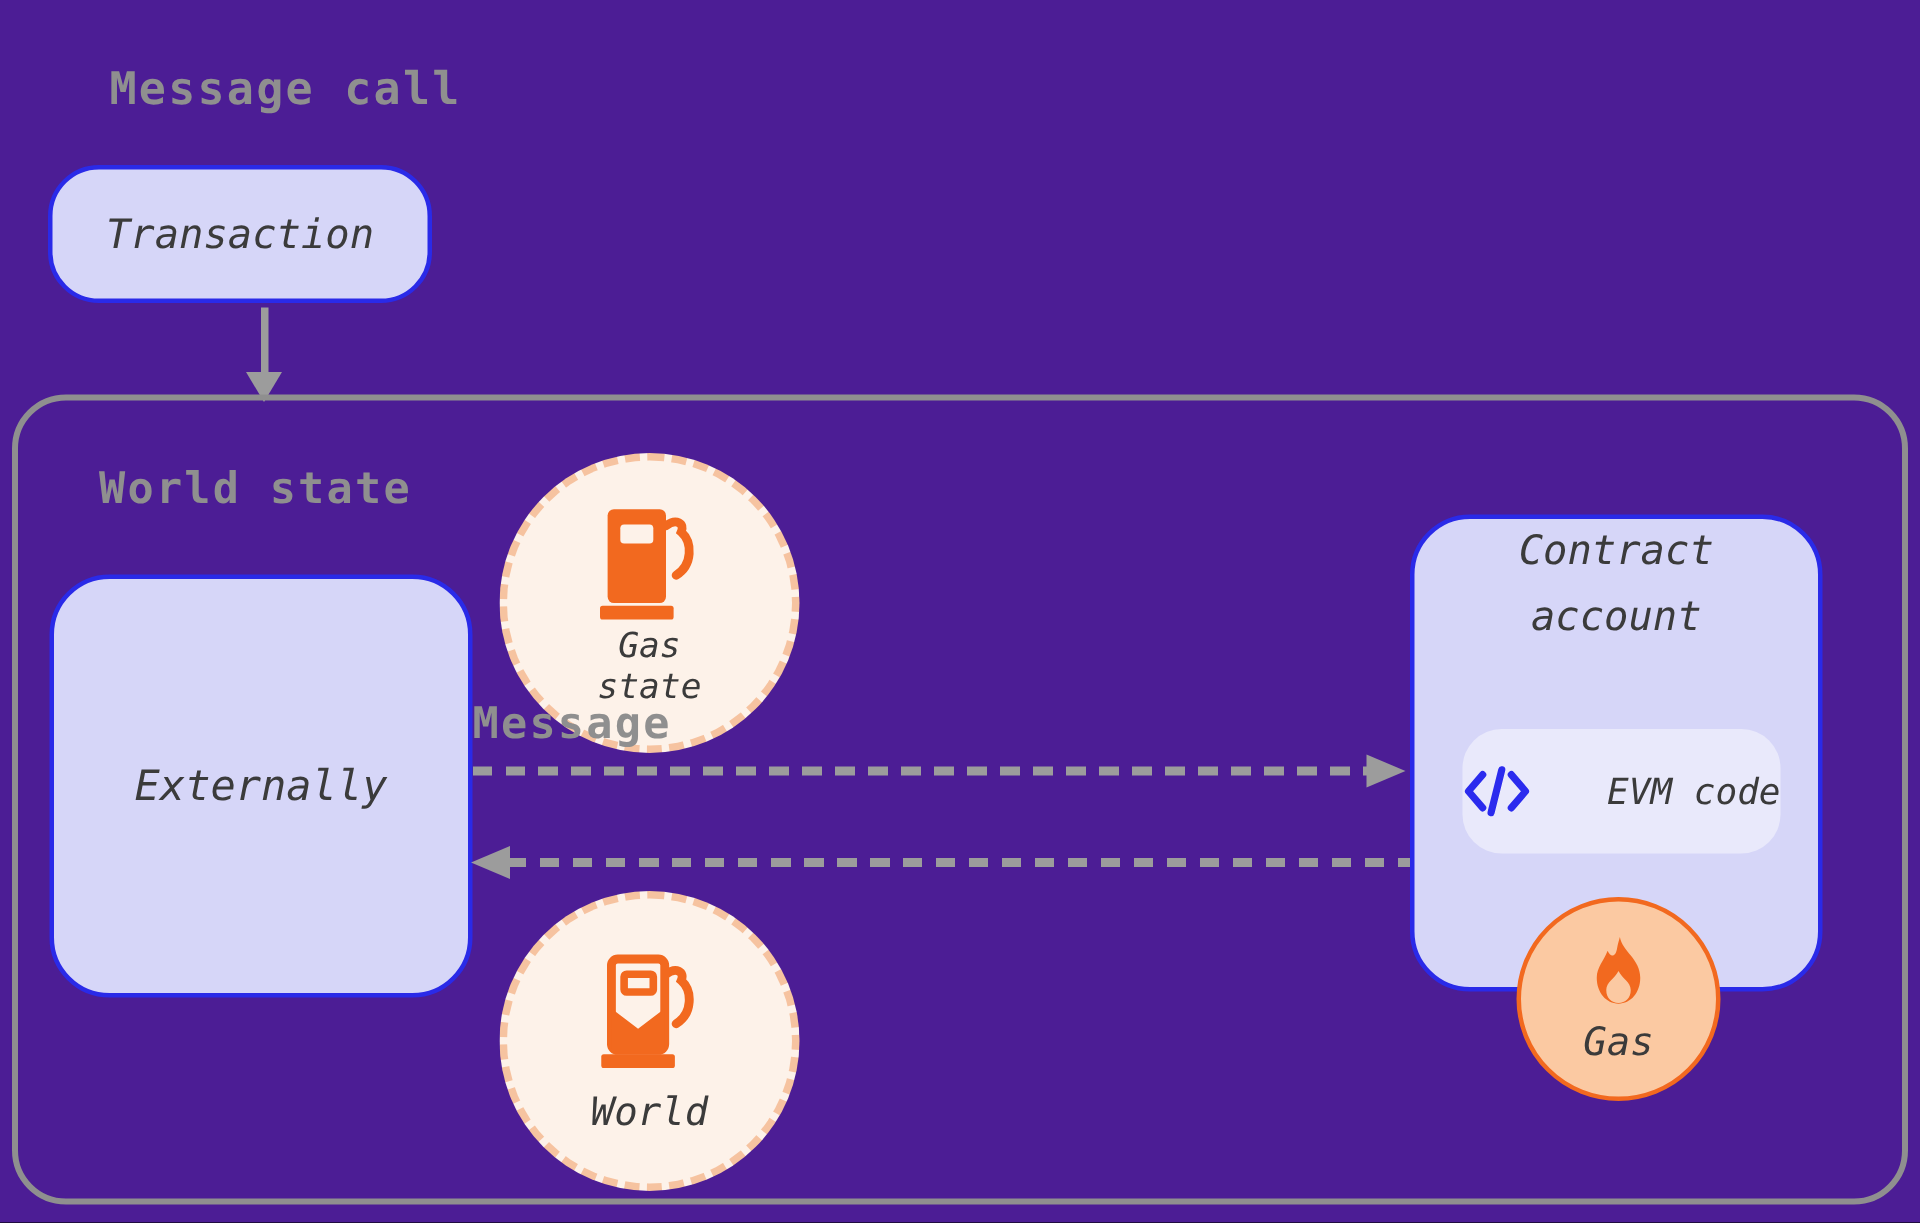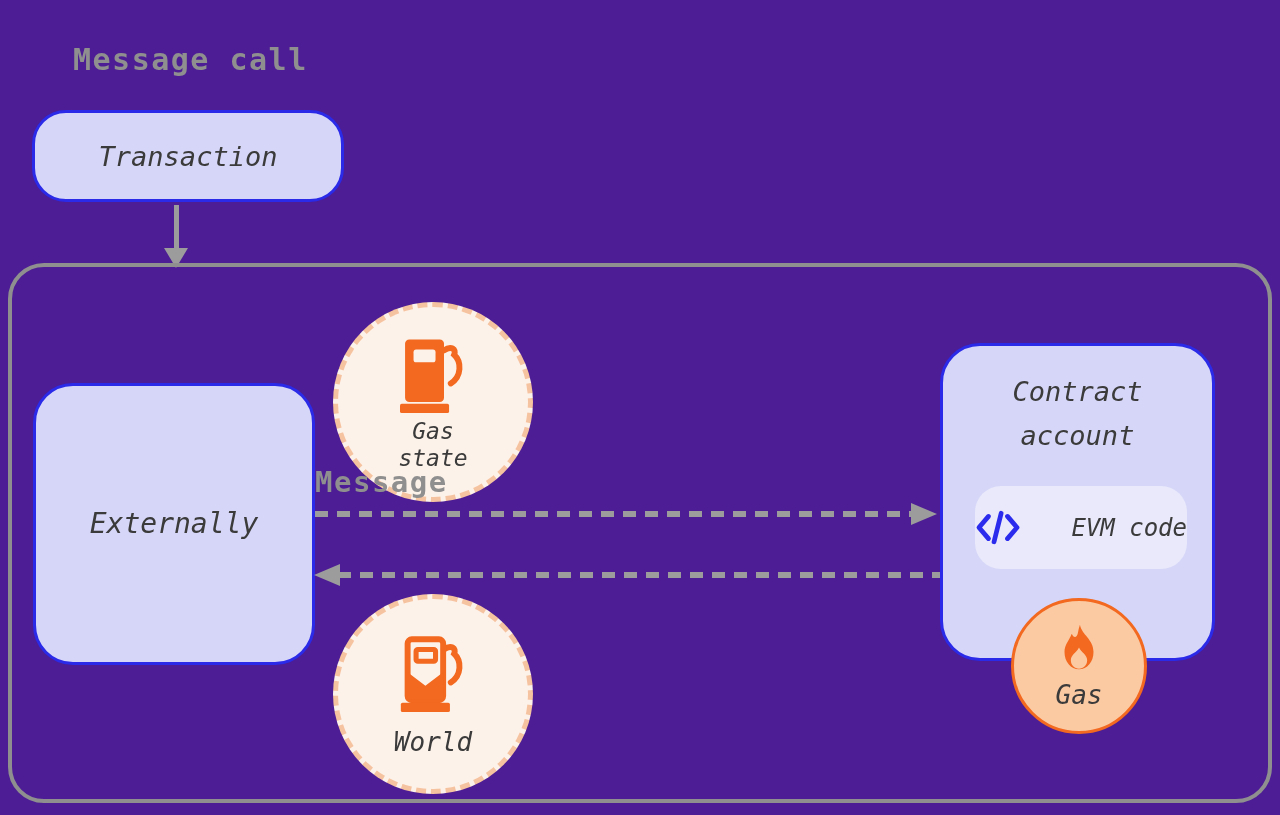--- a/index.html
+++ b/index.html
@@ -12,35 +12,35 @@
     font-size:29px;white-space:nowrap;
   }
   .title{left:73px;top:42px;font-size:30px;}
   .ws-title{left:66px;top:308px;}
   .msg{left:315px;top:465px;width:622px;text-align:left;}
   .node{
     position:absolute;background:#d6d6f8;border:3px solid #2a2ae8;box-sizing:border-box;
     color:#3b3b3b;font-style:italic;
   }
   .transaction{
-    left:32px;top:110px;width:312px;height:92px;border-radius:34px;
+    left:32px;top:110px;width:256px;height:92px;border-radius:34px;
     display:flex;align-items:center;justify-content:center;font-size:27px;
   }
   .panel{
     position:absolute;left:8px;top:263px;width:1264px;height:540px;
     border:4px solid #8f8f8f;border-radius:36px;box-sizing:border-box;background:transparent;
   }
   .eoa{
     left:33px;top:383px;width:282px;height:282px;border-radius:40px;
     display:flex;flex-direction:column;align-items:center;justify-content:center;
     font-size:28px;line-height:42px;text-align:center;
   }
   .contract{left:940px;top:343px;width:275px;height:318px;border-radius:40px;text-align:center;}
   .contract .nline{font-size:27px;line-height:44px;}
-  .contract .nline:first-child{margin-top:24px;}
+  .contract .nline:first-child{}
   .evm-pill{
     position:absolute;left:32px;top:140px;width:212px;height:83px;border-radius:26px;
     background:#e9e9fb;display:flex;align-items:center;justify-content:space-between;gap:16px;
     font-size:24px;font-style:italic;color:#3b3b3b;
   }
   .gas-badge{
     position:absolute;left:68px;top:252px;width:136px;height:136px;border-radius:50%;
     background:#fbc9a2;border:3px solid #f2691f;box-sizing:border-box;
     display:flex;flex-direction:column;align-items:center;justify-content:center;gap:0px;
     font-size:26px;font-style:italic;color:#3b3b3b;
@@ -86,20 +86,21 @@
   <div class="heading title">Message call</div>
 
   <div class="node transaction">
     <span>Transaction</span>
   </div>
 
   <div class="vline"></div>
   <div class="vhead"></div>
 
   <div class="panel"></div>
+  <div class="heading ws-title">World state</div>
 
   <div class="node eoa">
     <div>Externally</div>
   </div>
 
   <div class="badge gas-supply">
     <svg class="icon" width="66" height="86" viewBox="0 0 78 92">
       <path d="M52 17 C60 11 67 15 64 22 C73 30 73 48 60 56" fill="none" stroke="#f2691f" stroke-width="7" stroke-linecap="round"></path>
       <rect x="6" y="4" width="46" height="74" rx="5" fill="#f2691f"></rect>
       <rect x="16" y="16" width="26" height="15" rx="3" fill="#fdf2e9"></rect>

